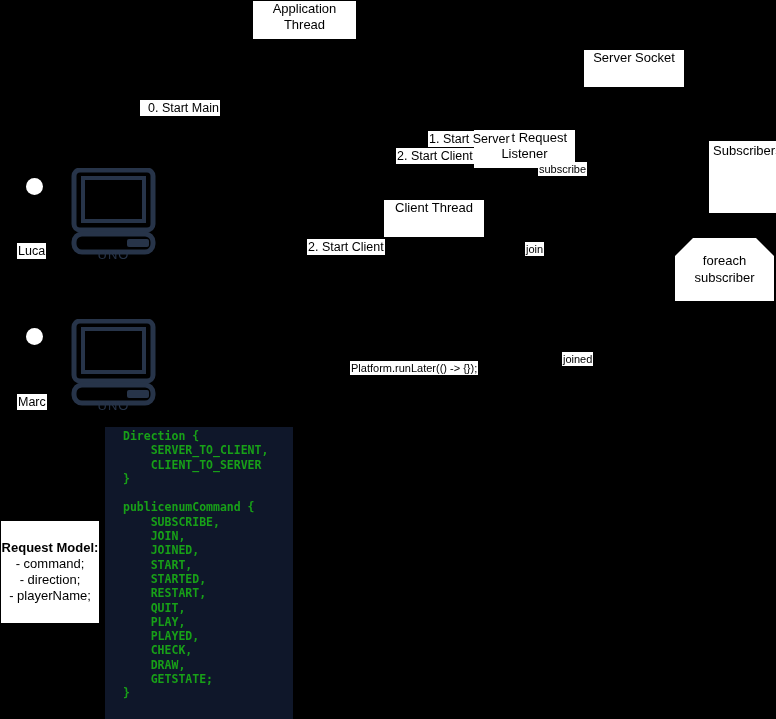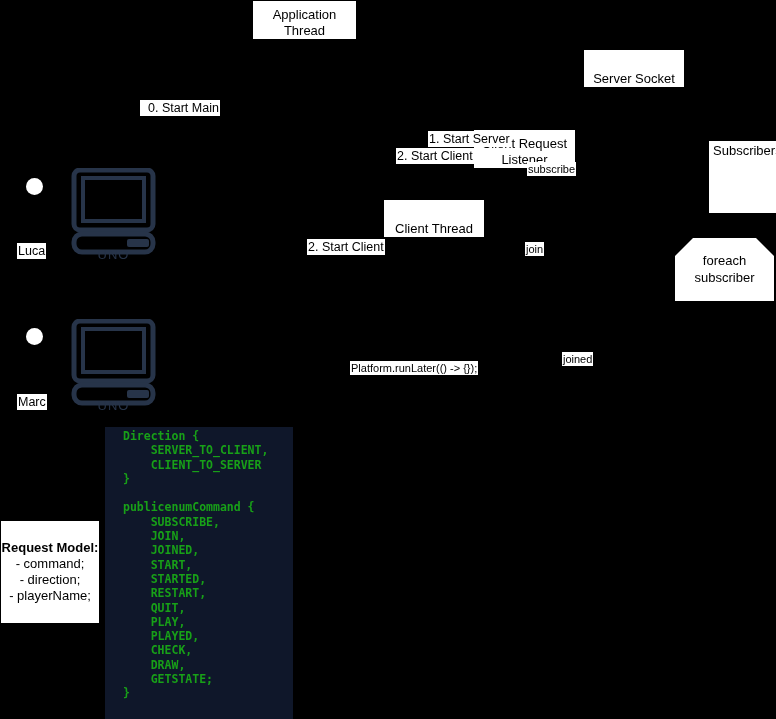--- a/index.html
+++ b/index.html
@@ -15,21 +15,21 @@
     overflow: hidden;
     font-family: "Liberation Sans", sans-serif;
   }
 
   
   .box {
     position: absolute;
     background: #ffffff;
     color: #000000;
     display: flex;
-    align-items: flex-end;
+    align-items: flex-start;
     justify-content: center;
     text-align: center;
     line-height: 1.25;
     font-size: 13px;
     box-sizing: border-box;
   }
 
   
   .label {
     position: absolute;
@@ -173,21 +173,21 @@
   </div>
 
   <div class="label" style="left:428px; top:100px;margin-top:31px;">
     <span>1. Start Server</span>
   </div>
 
   <div class="label" style="left:396px; top:148px;">
     <span>2. Start Client</span>
   </div>
 
-  <div class="label small" style="left:527px; top:162px;text-align:right;">
+  <div class="label small" style="left:538px; top:162px;text-align:right;">
     <span>subscribe</span>
   </div>
 
   <div class="label" style="left:307px; top:239px;">
     <span>2. Start Client</span>
   </div>
 
   <div class="label small" style="left:525px; top:242px;">
     <span>join</span>
   </div>

